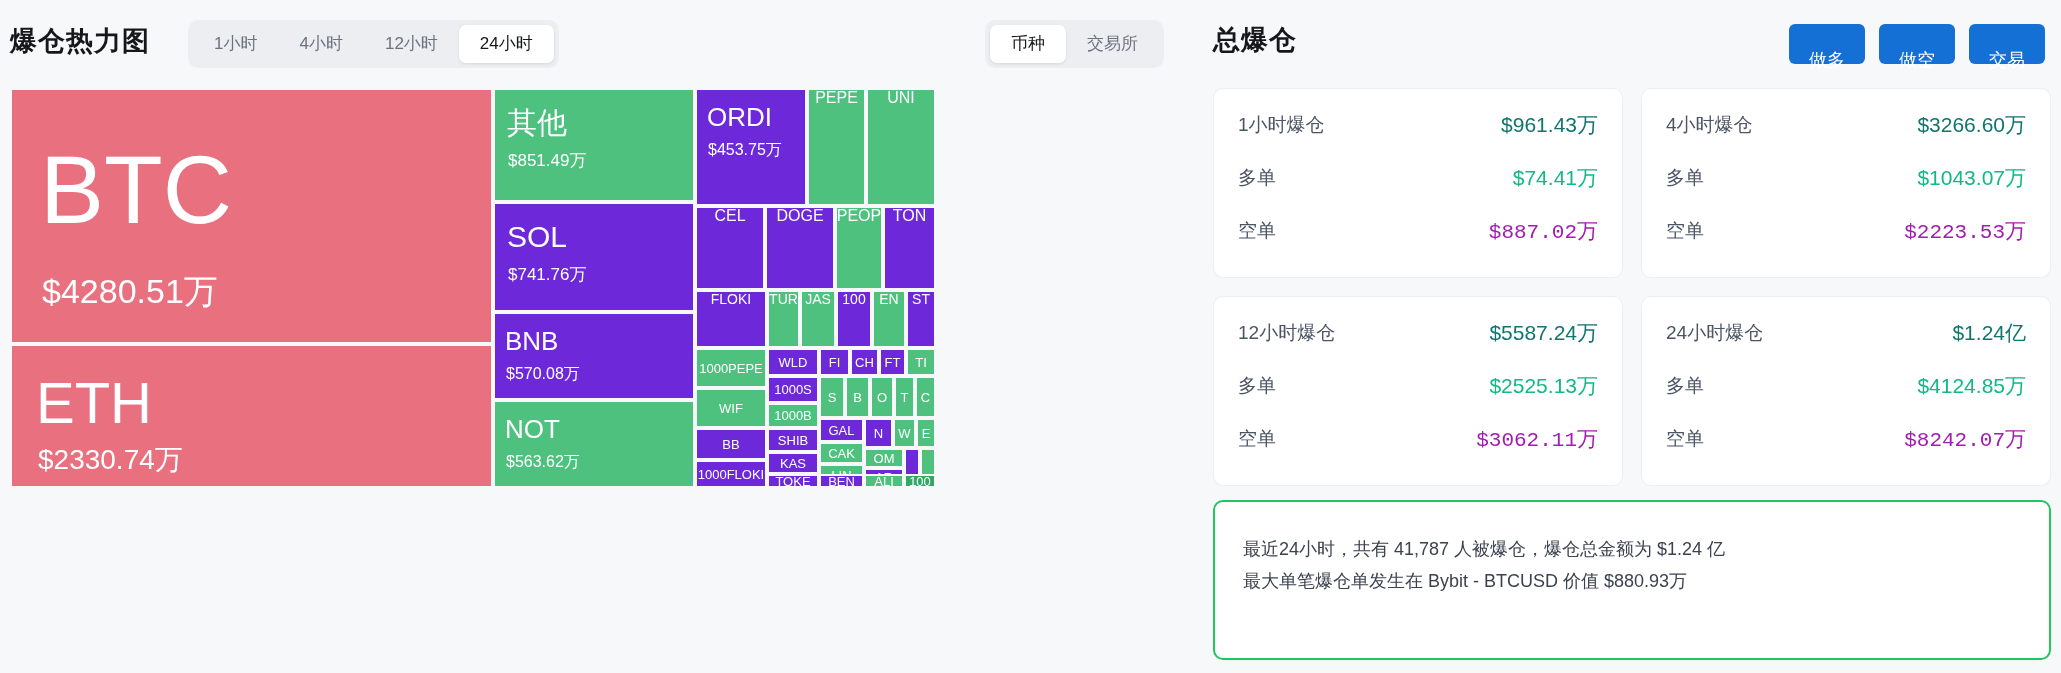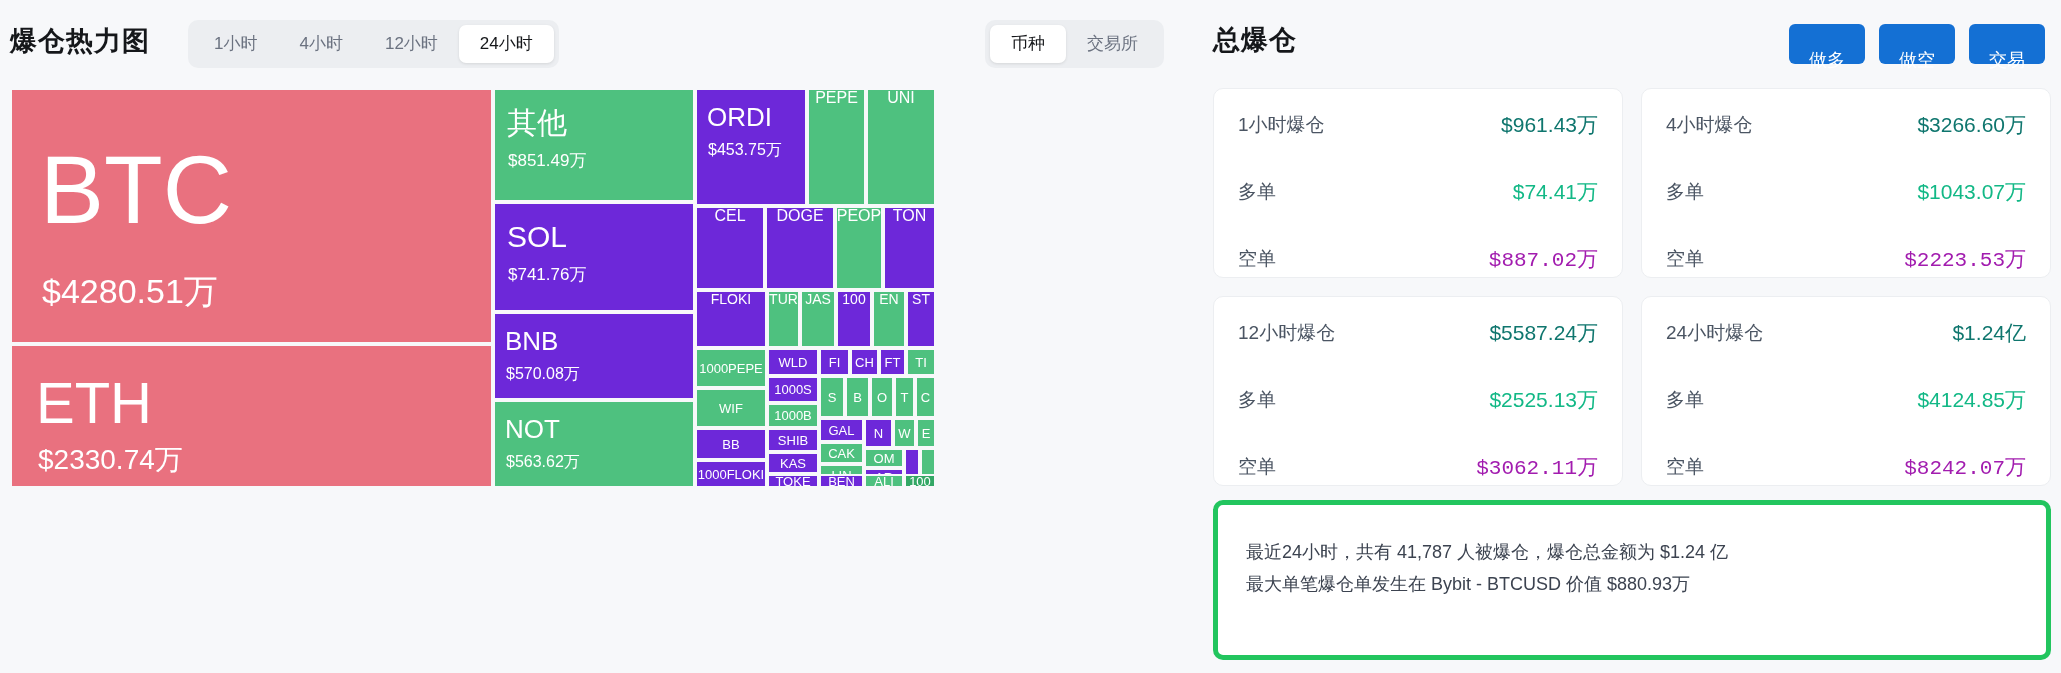--- a/index.html
+++ b/index.html
@@ -78,28 +78,28 @@
   .s-tn  { display: flex; align-items: center; justify-content: center; }
   .s-tn .sym { position: static; font-size: 13px; }
 
   
   .cards { position: absolute; left: 1213px; top: 88px; width: 838px; }
   .card {
     position: absolute; background: #ffffff; border-radius: 10px;
     border: 1px solid #eceef1; padding: 22px 24px;
   }
   .card-row { display: flex; justify-content: space-between; align-items: center; }
-  .card-row + .card-row { margin-top: 39px; }
+  .card-row + .card-row { margin-top: 25px; }
   .c-label { font-size: 19px; color: #4b5563; }
   .c-total { font-size: 21px; color: #0f766e; }
   .c-long  { font-size: 21px; color: #12b886; }
   .c-short { font-size: 21px; color: #a21caf; font-family: Liberation Mono, monospace; }
   .note {
     position: absolute; left: 1213px; top: 500px; width: 838px; height: 160px;
-    background: #ffffff; border-radius: 10px; border: 5px solid #22c55e;
+    background: #ffffff; border-radius: 10px; border: 2px solid #22c55e;
     padding: 32px 28px; color: #3c4350; font-size: 18px; line-height: 1.75;
   }
 </style>
 </head>
 <body>
 
 <div class="page">
 
   <div class="header">
     <div class="title">爆仓热力图</div>

